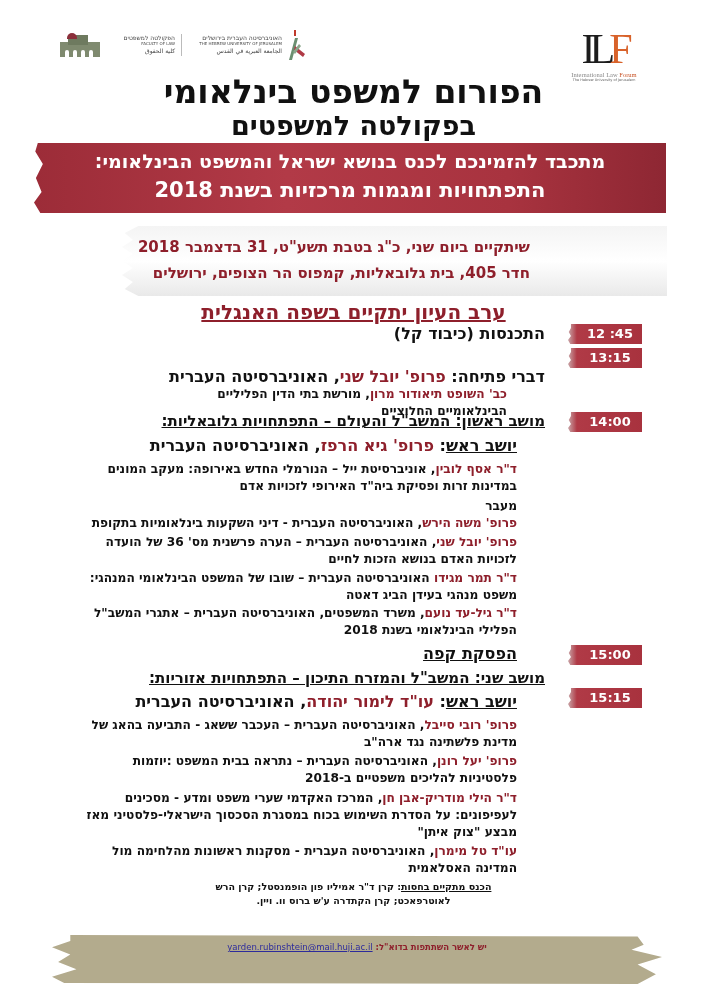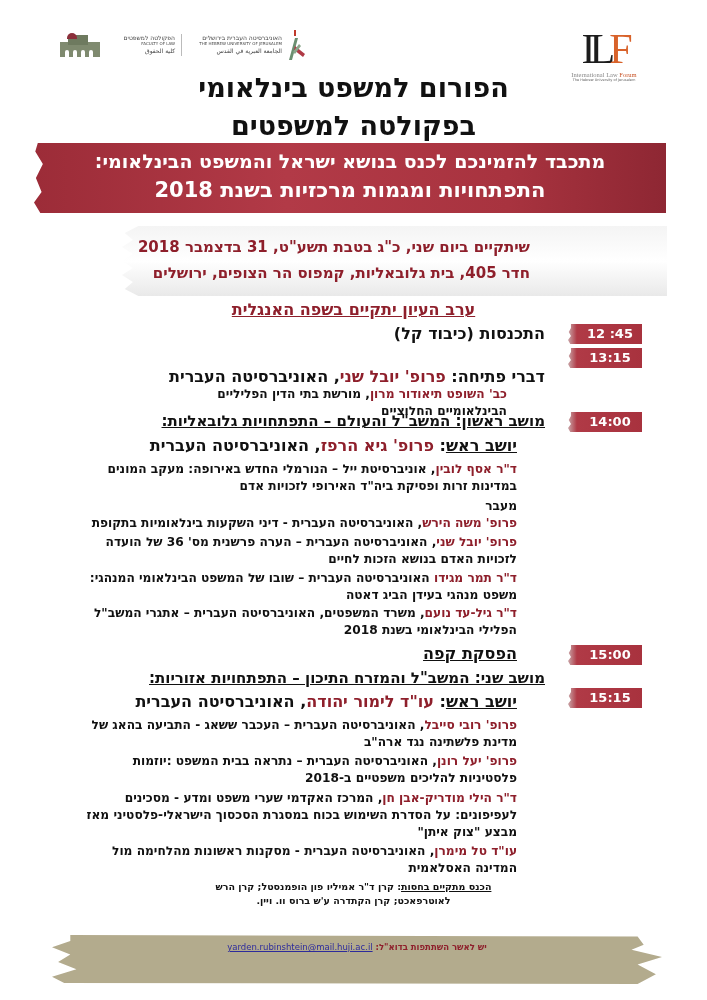--- a/index.html
+++ b/index.html
@@ -29,21 +29,21 @@
     .ilf-mark .f { color: #d8622a; }
     .ilf-name { font-family: "Liberation Serif", serif; font-size: 6.5px; color: #888; white-space: nowrap; margin-top: 1px; }
     .ilf-name .forum { color: #c9562a; }
     .ilf-sub { font-size: 3.5px; color: #666; white-space: nowrap; }
 
     
     .title1, .title2 {
       left: 0; width: 707px; text-align: center; direction: rtl;
       font-family: "DejaVu Sans", sans-serif; font-weight: bold; color: #111;
     }
-    .title1 { top: 72px; font-size: 27px; }
+    .title1 { top: 72px; font-size: 33px; }
     .title2 { top: 110px; font-size: 27px; }
 
     
     .banner {
       left: 34px; top: 143px; width: 632px; height: 70px;
       background: linear-gradient(90deg, #9c2c38 0%, #b23a47 40%, #a8333f 75%, #8e2733 100%);
       clip-path: polygon(0.6% 0, 100% 0, 100% 100%, 1% 100%, 0% 85%, 1.2% 70%, 0.3% 50%, 1.4% 30%, 0.2% 12%);
     }
     .banner-l1, .banner-l2 { position: absolute; left: 0; width: 100%; text-align: center; direction: rtl; color: #fff; font-weight: bold; }
     .banner-l1 { top: 7px; font-size: 19px; }
@@ -56,21 +56,21 @@
       box-shadow: 0 2px 4px rgba(0,0,0,0.25);
       clip-path: polygon(3% 0, 100% 0, 100% 100%, 3% 100%, 0.5% 90%, 2% 80%, 0% 70%, 2% 60%, 0% 50%, 2% 40%, 0% 30%, 2% 20%, 0.5% 10%);
     }
     .ribbon-fold { left: 560px; top: 226px; width: 107px; height: 70px; background: linear-gradient(90deg, #ececec, #fafafa); }
     .ribbon-l1, .ribbon-l2 { position: absolute; right: 137px; direction: rtl; text-align: right; color: #8e1f2b; font-weight: bold; font-size: 15px; white-space: nowrap; }
     .ribbon-l1 { top: 12px; }
     .ribbon-l2 { top: 38px; }
 
     
     .note-en { left: 0; width: 707px; top: 300px; text-align: center; }
-    .note-en span { direction: rtl; font-weight: bold; font-size: 16px; color: #8e1f2b; text-decoration: underline; }
+    .note-en span { direction: rtl; font-weight: bold; font-size: 20px; color: #8e1f2b; text-decoration: underline; }
 
     
     .time {
       position: absolute; left: 568px; width: 74px; height: 20px;
       background: linear-gradient(90deg, #c9a7a9 0%, #b03a46 12%, #a8323e 100%);
       color: #fff; font-weight: bold; font-size: 13px; line-height: 20px; text-align: center;
       padding-left: 10px;
       clip-path: polygon(4% 0, 100% 0, 100% 100%, 3% 100%, 0% 80%, 4% 60%, 1% 40%, 4% 20%);
     }
 

